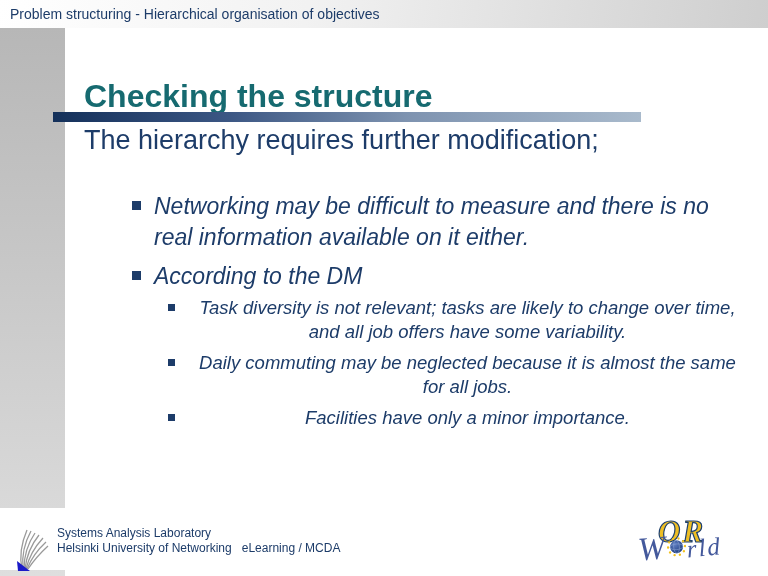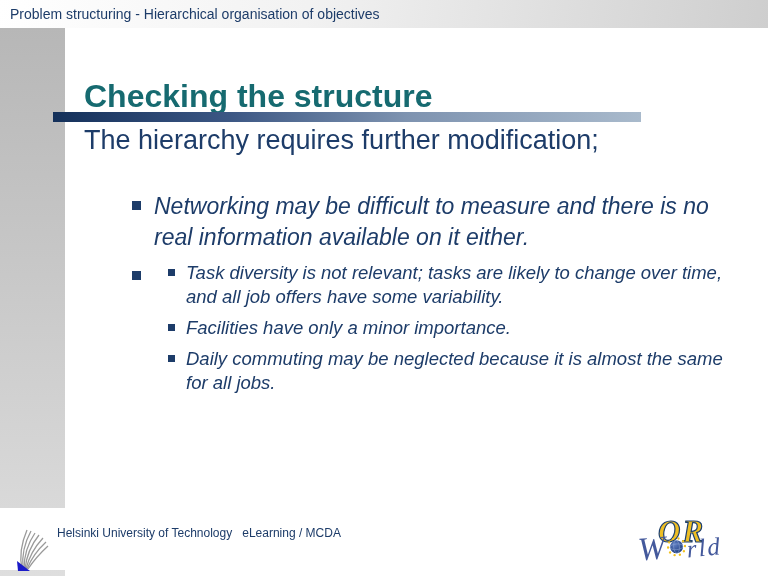--- a/index.html
+++ b/index.html
@@ -34,21 +34,21 @@
     position:absolute;left:124px;top:183px;width:617px;margin:8px;padding:0;list-style:none;font-style:italic;
   }
   ul.l1>li{
     position:relative;padding-left:22px;margin-bottom:8px;
     font-size:23px;line-height:31px;color:#1d3c69;max-width:595px;
   }
   .sq1{
     position:absolute;left:0;top:10px;width:9px;height:9px;background:#1d3c69;display:block;
   }
   ul.l2{
-    margin:4px 0 0 14px;padding:0;list-style:none;
+    margin:4px 0 0 14px;padding:0;list-style:none;text-align:center;
   }
   ul.l2>li{
     position:relative;padding-left:18px;margin-bottom:7px;
     font-size:18.5px;line-height:24px;color:#1d3c69;max-width:565px;
   }
   .sq2{
     position:absolute;left:0;top:8px;width:7px;height:7px;background:#1d3c69;display:block;
   }
   .footer-box{
     position:absolute;left:0;top:508px;width:368px;height:62px;background:#ffffff;
@@ -92,32 +92,33 @@
 
   <p class="lead">The hierarchy requires further modification;</p>
 
   <ul class="l1">
     <li>
       <span class="sq1"></span>
       <span>Networking may be difficult to measure and there is no real information available on it either.</span>
     </li>
     <li>
       <span class="sq1"></span>
+      <span>According to the DM</span>
       <ul class="l2">
         <li>
           <span class="sq2"></span>
           <span>Task diversity is not relevant; tasks are likely to change over time, and all job offers have some variability.</span>
         </li>
         <li>
           <span class="sq2"></span>
-          <span>Facilities have only a minor importance.</span>
+          <span>Daily commuting may be neglected because it is almost the same for all jobs.</span>
         </li>
         <li>
           <span class="sq2"></span>
-          <span>Daily commuting may be neglected because it is almost the same for all jobs.</span>
+          <span>Facilities have only a minor importance.</span>
         </li>
       </ul>
     </li>
   </ul>
 
   <div class="footer-box">
     <span class="sal-logo">
       <svg width="38" height="46" viewBox="0 0 38 46">
         <g fill="none" stroke="#9a9a9a" stroke-width="1.3">
           <path d="M6 44 Q2 26 11 5"></path>
@@ -125,22 +126,23 @@
           <path d="M8 44 Q8 24 19 8"></path>
           <path d="M9 44 Q11 25 23 10"></path>
           <path d="M10 44 Q14 27 27 13"></path>
           <path d="M11 44 Q17 29 30 17"></path>
           <path d="M12 44 Q20 32 32 21"></path>
         </g>
         <path d="M1 36 L14 46 L2 46 Z" fill="#1a1ac8"></path>
       </svg>
     </span>
     <div class="footer-text">
+      <div>Systems Analysis Laboratory</div>
       <div>
-        <span>Helsinki University of Technology</span><span class="course">eLearning / MCDA</span>
+        <span>Helsinki University of Networking</span><span class="course">eLearning / MCDA</span>
       </div>
     </div>
   </div>
 
   <div class="orworld">
     <span class="or-text">OR</span>
     <span class="world">
       <span class="w">W</span>
       <span class="globe">
         <svg width="19" height="19" viewBox="0 0 20 20">

